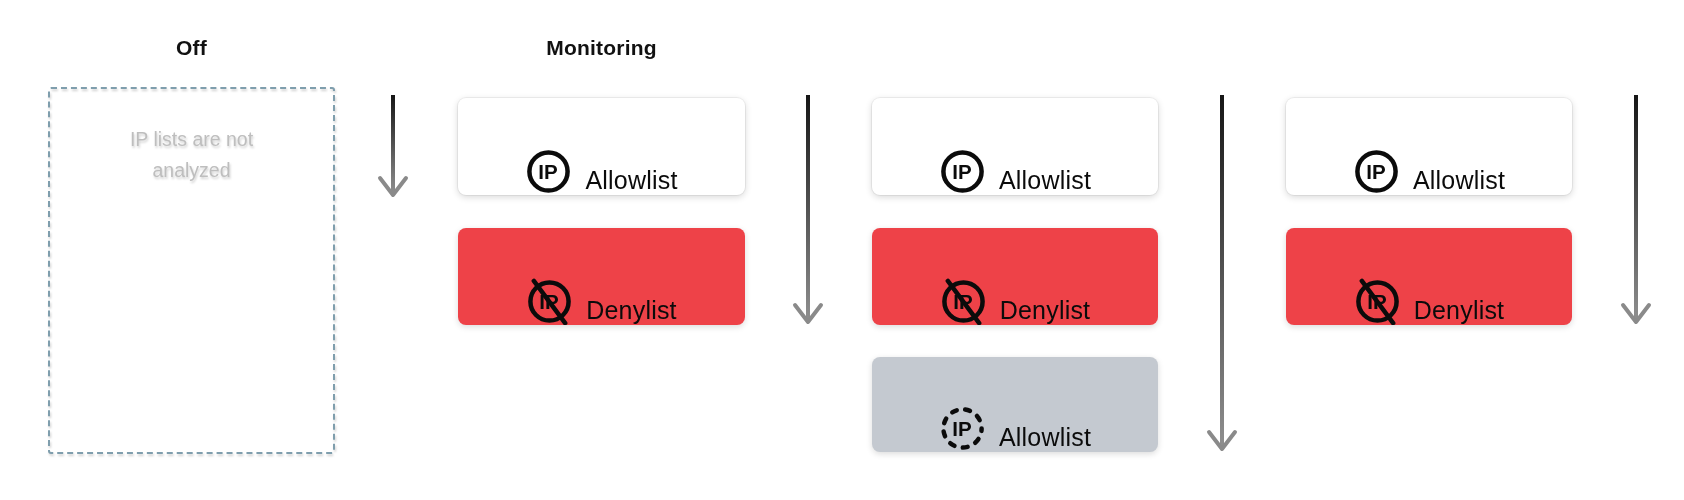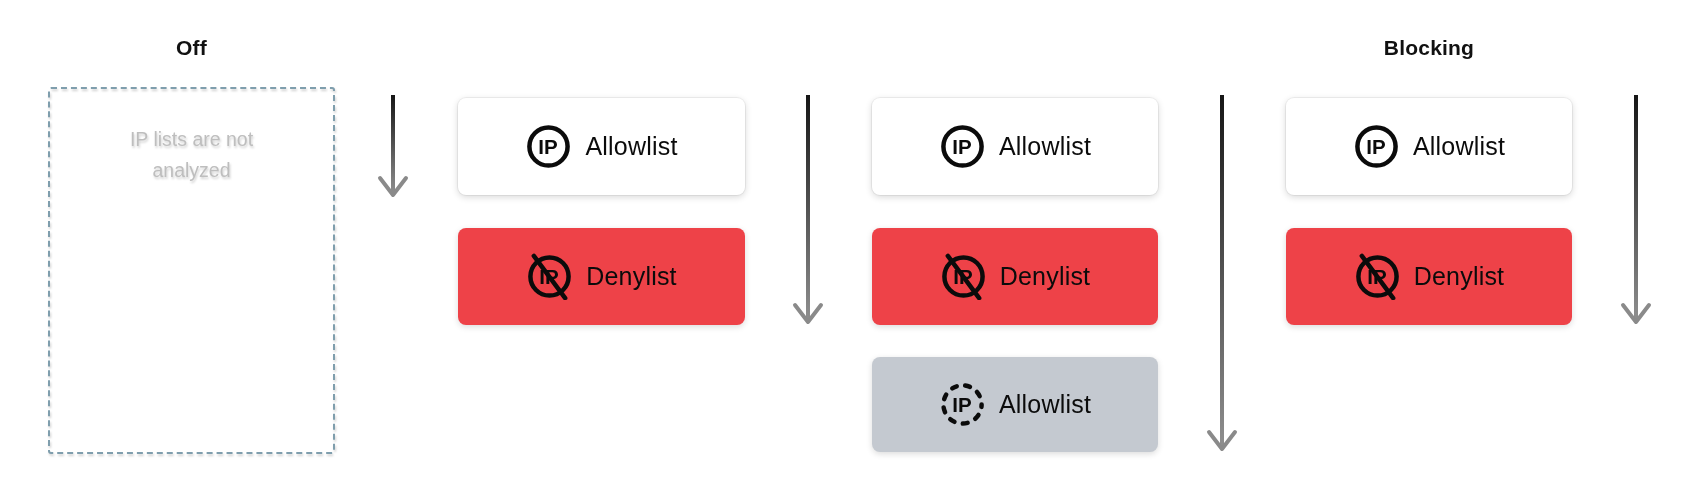--- a/index.html
+++ b/index.html
@@ -12,21 +12,21 @@
   #title-safe{left:872px;width:286px;}
   #title-blocking{left:1286px;width:286px;}
 
   .off-box{position:absolute;left:48px;top:87px;width:283px;height:363px;
     border:2px dashed #7F9EAD;border-radius:3px;background:transparent;
     filter:drop-shadow(1px 2px 1px rgba(0,0,0,0.18));}
   .off-box-text{margin:35px auto 0 auto;width:190px;text-align:center;
     font-size:19.5px;line-height:31px;color:#BEBEBE;}
 
   .card{position:absolute;width:286px;height:97px;border-radius:8px;
-    display:flex;align-items:center;justify-content:center;gap:13px;}
+    display:flex;align-items:flex-end;justify-content:center;gap:13px;}
   .card-white{background:#FFFFFF;box-shadow:0 0 0 1px rgba(0,0,0,0.05),0 2px 7px rgba(0,0,0,0.16);}
   .card-red{background:#EE4248;box-shadow:0 2px 6px rgba(0,0,0,0.14);}
   .card-gray{background:#C4C9D0;box-shadow:0 2px 6px rgba(0,0,0,0.14);}
   .card-label{font-size:25px;font-weight:400;color:#0B0B0B;letter-spacing:.2px;}
 
   #m-allow{left:458px;top:98px;width:287px;}
   #m-deny {left:458px;top:228px;width:287px;}
   #s-allow{left:872px;top:98px;}
   #s-deny {left:872px;top:228px;}
   #s-gray {left:872px;top:357px;height:95px;}
@@ -50,21 +50,21 @@
   <svg width="0" height="0" style="position:absolute" aria-hidden="true">
     <defs>
       <linearGradient id="arrowGrad" x1="0" y1="0" x2="0" y2="1">
         <stop offset="0" stop-color="#161616"></stop>
         <stop offset="1" stop-color="#8F8F8F"></stop>
       </linearGradient>
     </defs>
   </svg>
 
   <div class="col-title" id="title-off">Off</div>
-  <div class="col-title" id="title-blocking">Blocking</div>
+  <div class="col-title" id="title-monitoring">Monitoring</div>
 
   <div class="off-box">
     <div class="off-box-text">IP lists are not analyzed</div>
   </div>
 
   <svg class="arrow" id="arrow-1" width="32" height="106">
     <rect x="14" y="2" width="4" height="99" fill="url(#arrowGrad)"></rect>
     <polyline points="3,85 16,102 29,85" fill="none" stroke="#8A8A8A" stroke-width="4" stroke-linecap="round" stroke-linejoin="round"></polyline>
   </svg>
 

